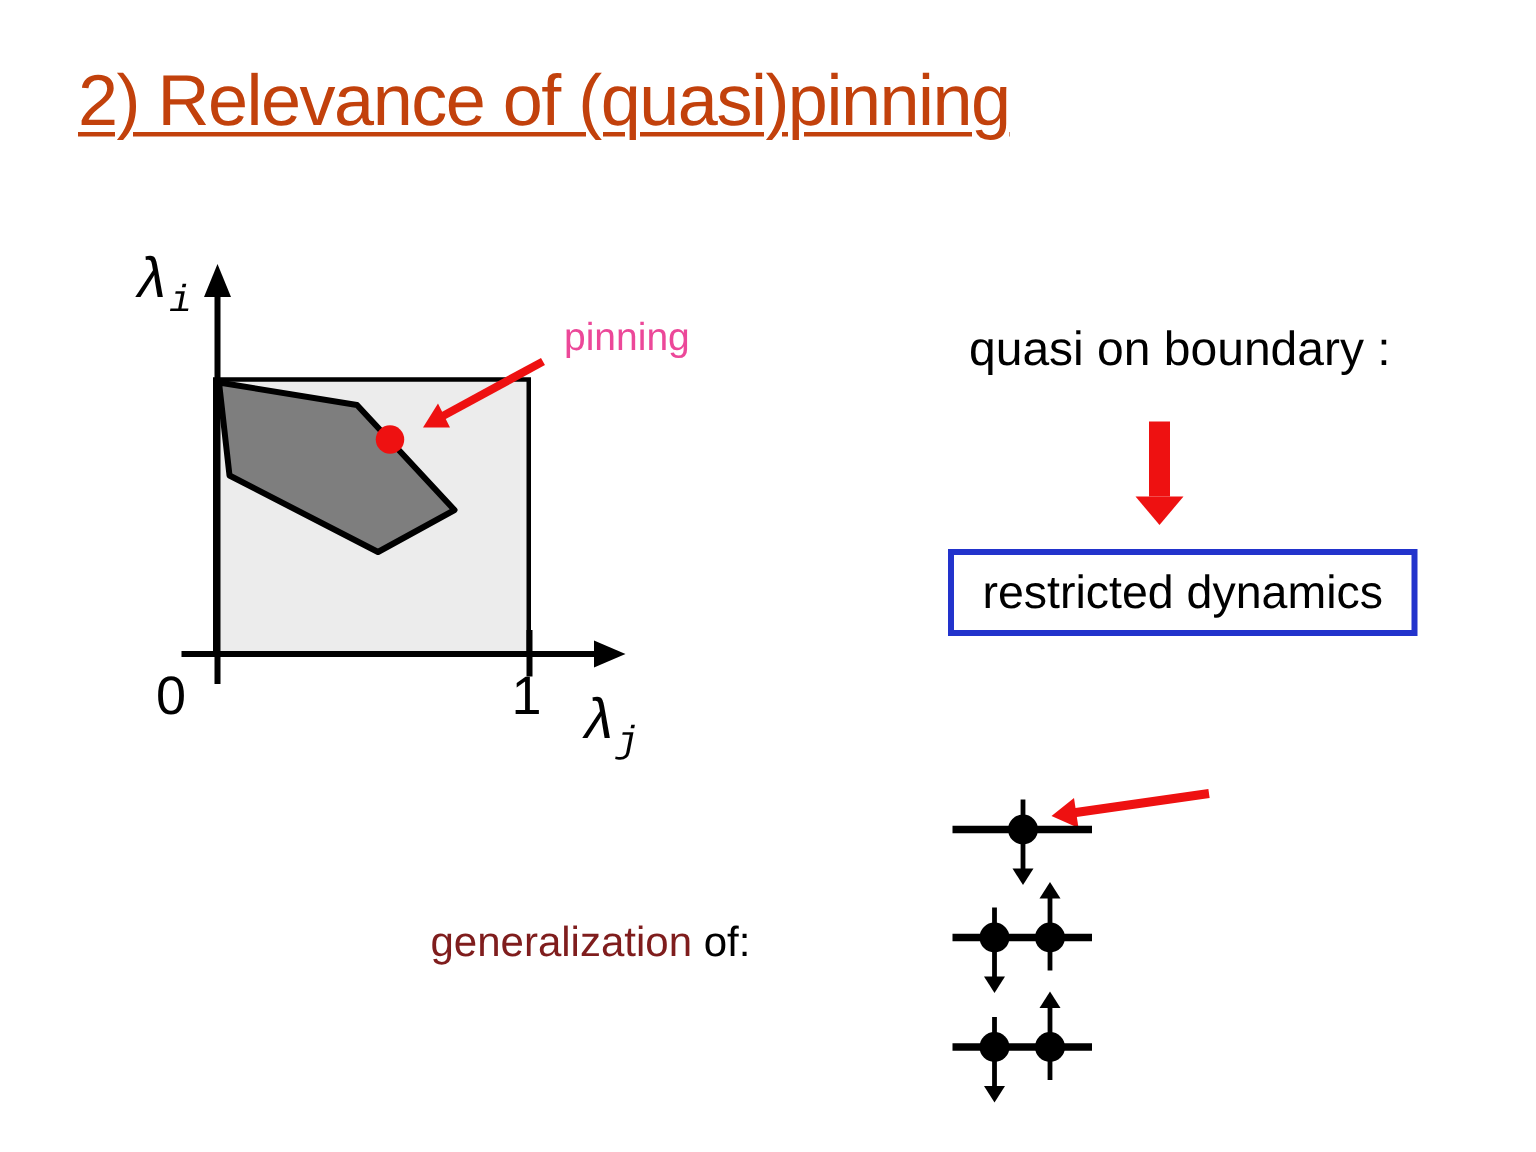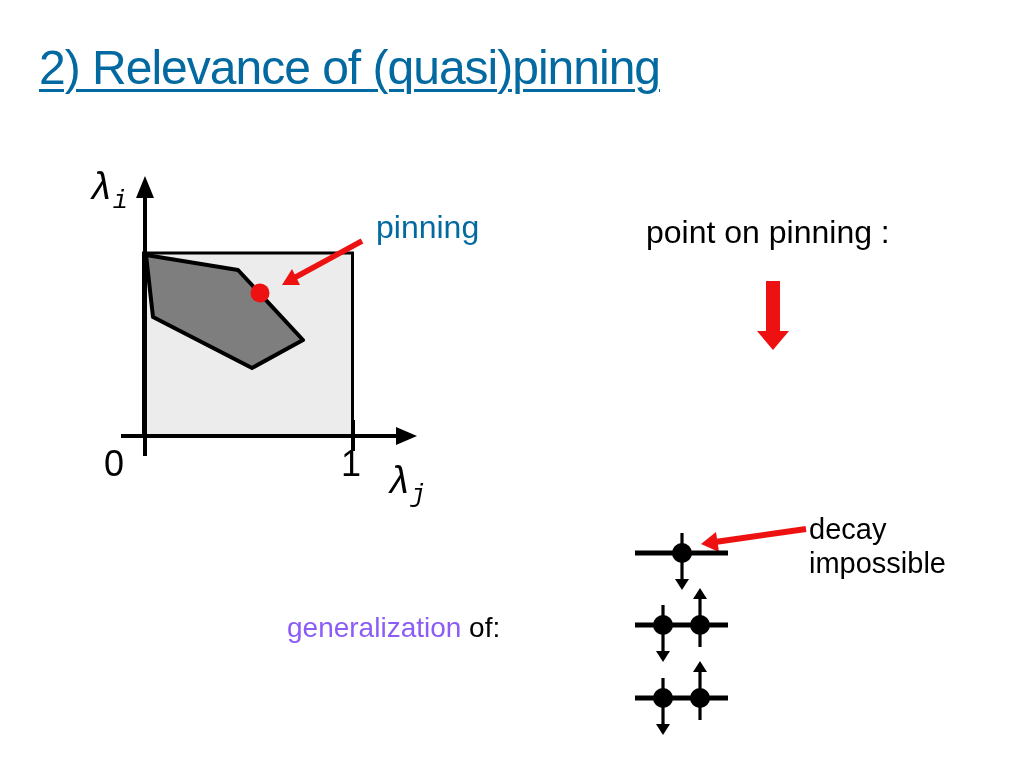--- a/index.html
+++ b/index.html
@@ -2,43 +2,43 @@
 <html><head>
 <meta charset="utf-8">
 <style>
   html,body{margin:0;padding:0;background:#fff;}
   #slide{
     position:relative;width:1024px;height:768px;background:#ffffff;
     overflow:hidden;font-family:"Liberation Sans", sans-serif;color:#000;
   }
   .abs{position:absolute;}
   #title{
-    left:39px;top:40px;font-size:48px;letter-spacing:-1px;margin:0;font-weight:normal;
-    color:#0369a1;text-decoration:underline;text-decoration-thickness:3px;text-underline-offset:5px;
+    left:52px;top:40px;font-size:48px;letter-spacing:-1px;margin:0;font-weight:normal;
+    color:#c2410c;text-decoration:underline;text-decoration-thickness:3px;text-underline-offset:5px;
     white-space:nowrap;
   }
   #graphics{left:0;top:0;pointer-events:none;}
   .lam{
     font-family:Liberation Mono, monospace;font-style:italic;
     font-size:38px;line-height:1;white-space:nowrap;
   }
   .lam sub{font-size:25px;font-style:italic;vertical-align:-9px;letter-spacing:0;}
   .axis-num{font-size:36px;line-height:1;}
-  #pinning-label{left:376px;top:211px;font-size:32px;line-height:1;color:#0369a1;}
+  #pinning-label{left:376px;top:211px;font-size:26px;line-height:1;color:#ec4899;}
   #boundary-text{left:646px;top:216px;font-size:32px;line-height:1;white-space:nowrap;}
   #restricted-box{
     left:632px;top:366px;width:313px;height:58px;box-sizing:border-box;
     border:4px solid #2233cc;background:#ffffff;
     display:flex;align-items:center;justify-content:center;
     font-size:31px;white-space:nowrap;
   }
   #decay-label{left:809px;top:512px;font-size:29px;line-height:34px;}
   #decay-label span{display:block;}
   #generalization{left:287px;top:611px;font-size:28px;line-height:1.2;white-space:nowrap;}
-  #generalization .red{color:#8b5cf6;}
+  #generalization .red{color:#7f1d1d;}
 </style>
 </head>
 <body>
 
 <div id="slide">
 
   <h1 id="title" class="abs">2) Relevance of (quasi)pinning</h1>
 
   <svg id="graphics" class="abs" width="1024" height="768" viewBox="0 0 1024 768">
 
@@ -95,22 +95,21 @@
         </g>
       </g>
   </svg>
 
   <div class="abs lam" style="left:90px;top:170px;"><span>λ</span><sub>i</sub></div>
   <div class="abs lam" style="left:388px;top:464px;"><span>λ</span><sub>j</sub></div>
   <div class="abs axis-num" style="left:104px;top:446px;">0</div>
   <div class="abs axis-num" style="left:341px;top:446px;">1</div>
   <div class="abs" id="pinning-label">pinning</div>
 
-  <div class="abs" id="boundary-text">point on pinning :</div>
+  <div class="abs" id="boundary-text">quasi on boundary :</div>
+  <div class="abs" id="restricted-box">
+      <span>restricted dynamics</span>
+    </div>
 
-  <div class="abs" id="decay-label">
-    <span>decay</span>
-    <span>impossible</span>
-  </div>
 
   <div class="abs" id="generalization"><span class="red">generalization</span><span> of:</span></div>
 
 </div>
 
 </body></html>

